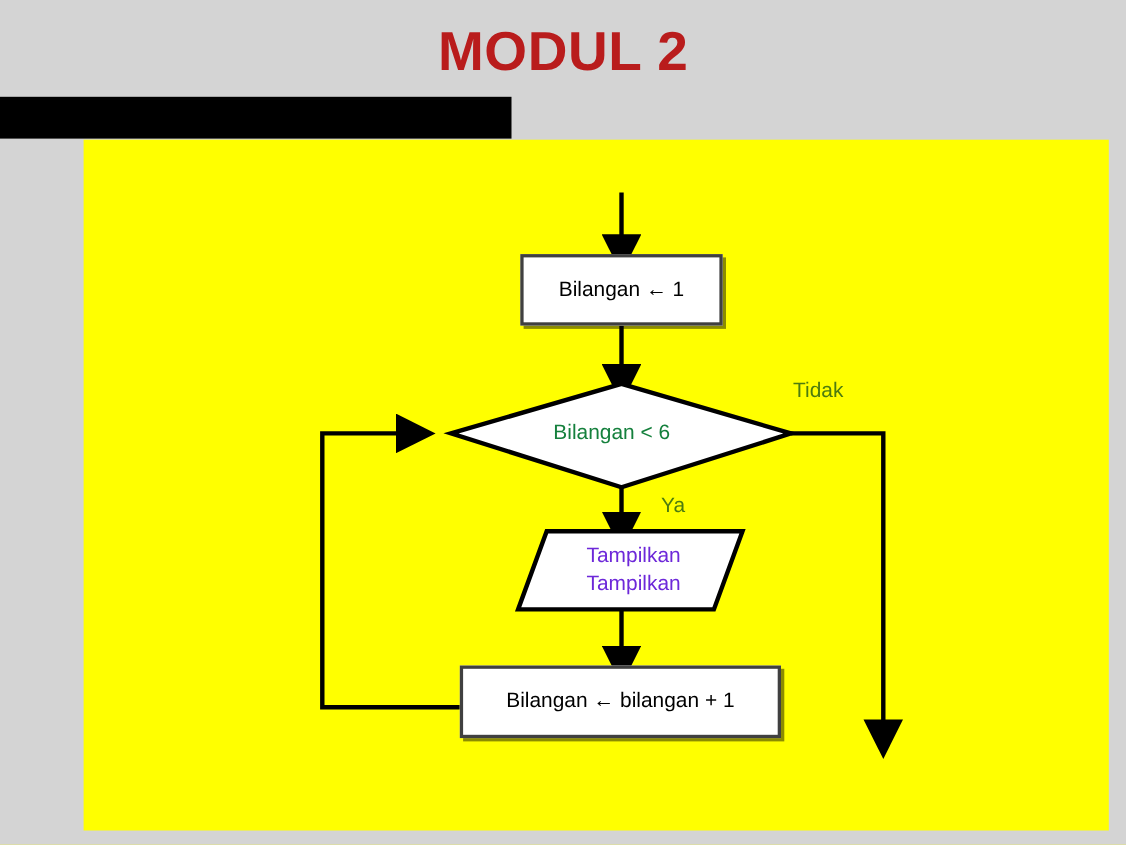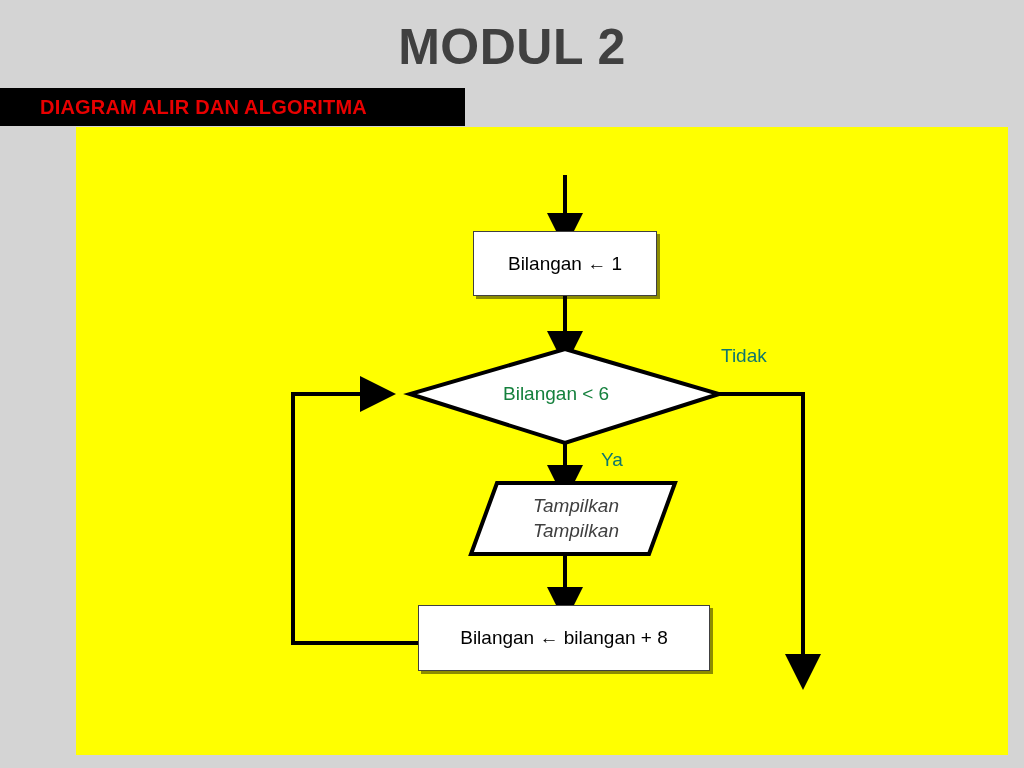--- a/index.html
+++ b/index.html
@@ -21,21 +21,21 @@
     height: 768px;
   }
   #title {
     position: absolute;
     left: 0;
     top: 18px;
     width: 1024px;
     text-align: center;
     font-size: 50px;
     font-weight: bold;
-    color: #404040;
+    color: #b91c1c;
     letter-spacing: 0.5px;
   }
   #subtitle-bar {
     position: absolute;
     left: 0;
     top: 88px;
     width: 465px;
     height: 38px;
     background: #000000;
   }
@@ -55,66 +55,64 @@
     width: 932px;
     height: 628px;
     background: #ffff00;
   }
   
   .fc {
     position: absolute;
   }
   .box {
     background: #ffffff;
-    border: 1px solid #404040;
+    border: 3px solid #404040;
     box-sizing: border-box;
     display: flex;
     align-items: center;
     justify-content: center;
     font-size: 19px;
     color: #000000;
     box-shadow: 3px 3px 0 rgba(0,0,0,0.45);
   }
   .label-free {
     font-size: 19px;
-    color: #0f766e;
+    color: #4d7c0f;
     white-space: nowrap;
   }
   svg.overlay {
     position: absolute;
     left: 0;
     top: 0;
     width: 932px;
     height: 628px;
     overflow: visible;
   }
   .diamond-text {
     position: absolute;
     font-size: 19px;
     color: #15803d;
     white-space: nowrap;
   }
   .para-text {
     position: absolute;
     font-size: 19px;
-    color: #404040;
+    color: #6d28d9;
     text-align: center;
     line-height: 25px;
-    font-style: italic;
   }
 </style>
 </head>
 <body>
 
 <div id="slide">
 
   <div id="title">MODUL 2</div>
 
   <div id="subtitle-bar"></div>
-  <div id="subtitle-text">DIAGRAM ALIR DAN ALGORITMA</div>
 
   <div id="canvas">
 
     <svg class="overlay" viewBox="0 0 932 628">
       <defs>
         <marker id="arrow" markerWidth="9" markerHeight="9" refX="4.5" refY="4.5" orient="auto">
           <path d="M0,0 L9,4.5 L0,9 z" fill="#000000"></path>
         </marker>
       </defs>
 
@@ -140,20 +138,20 @@
     </div>
 
     <div class="diamond-text" style="left:427px; top:256px;">Bilangan &lt; 6</div>
 
     <div class="para-text" style="left:420px; top:366px; width:160px;">
       <div>Tampilkan</div>
       <div>Tampilkan</div>
     </div>
 
     <div class="fc box" style="left:342px; top:478px; width:292px; height:66px;">
-      <span>Bilangan  ← bilangan + 8</span>
+      <span>Bilangan  ← bilangan + 1</span>
     </div>
 
     <div class="fc label-free" style="left:645px; top:218px;">Tidak</div>
     <div class="fc label-free" style="left:525px; top:322px;">Ya</div>
 
   </div>
 </div>
 
 </body></html>

